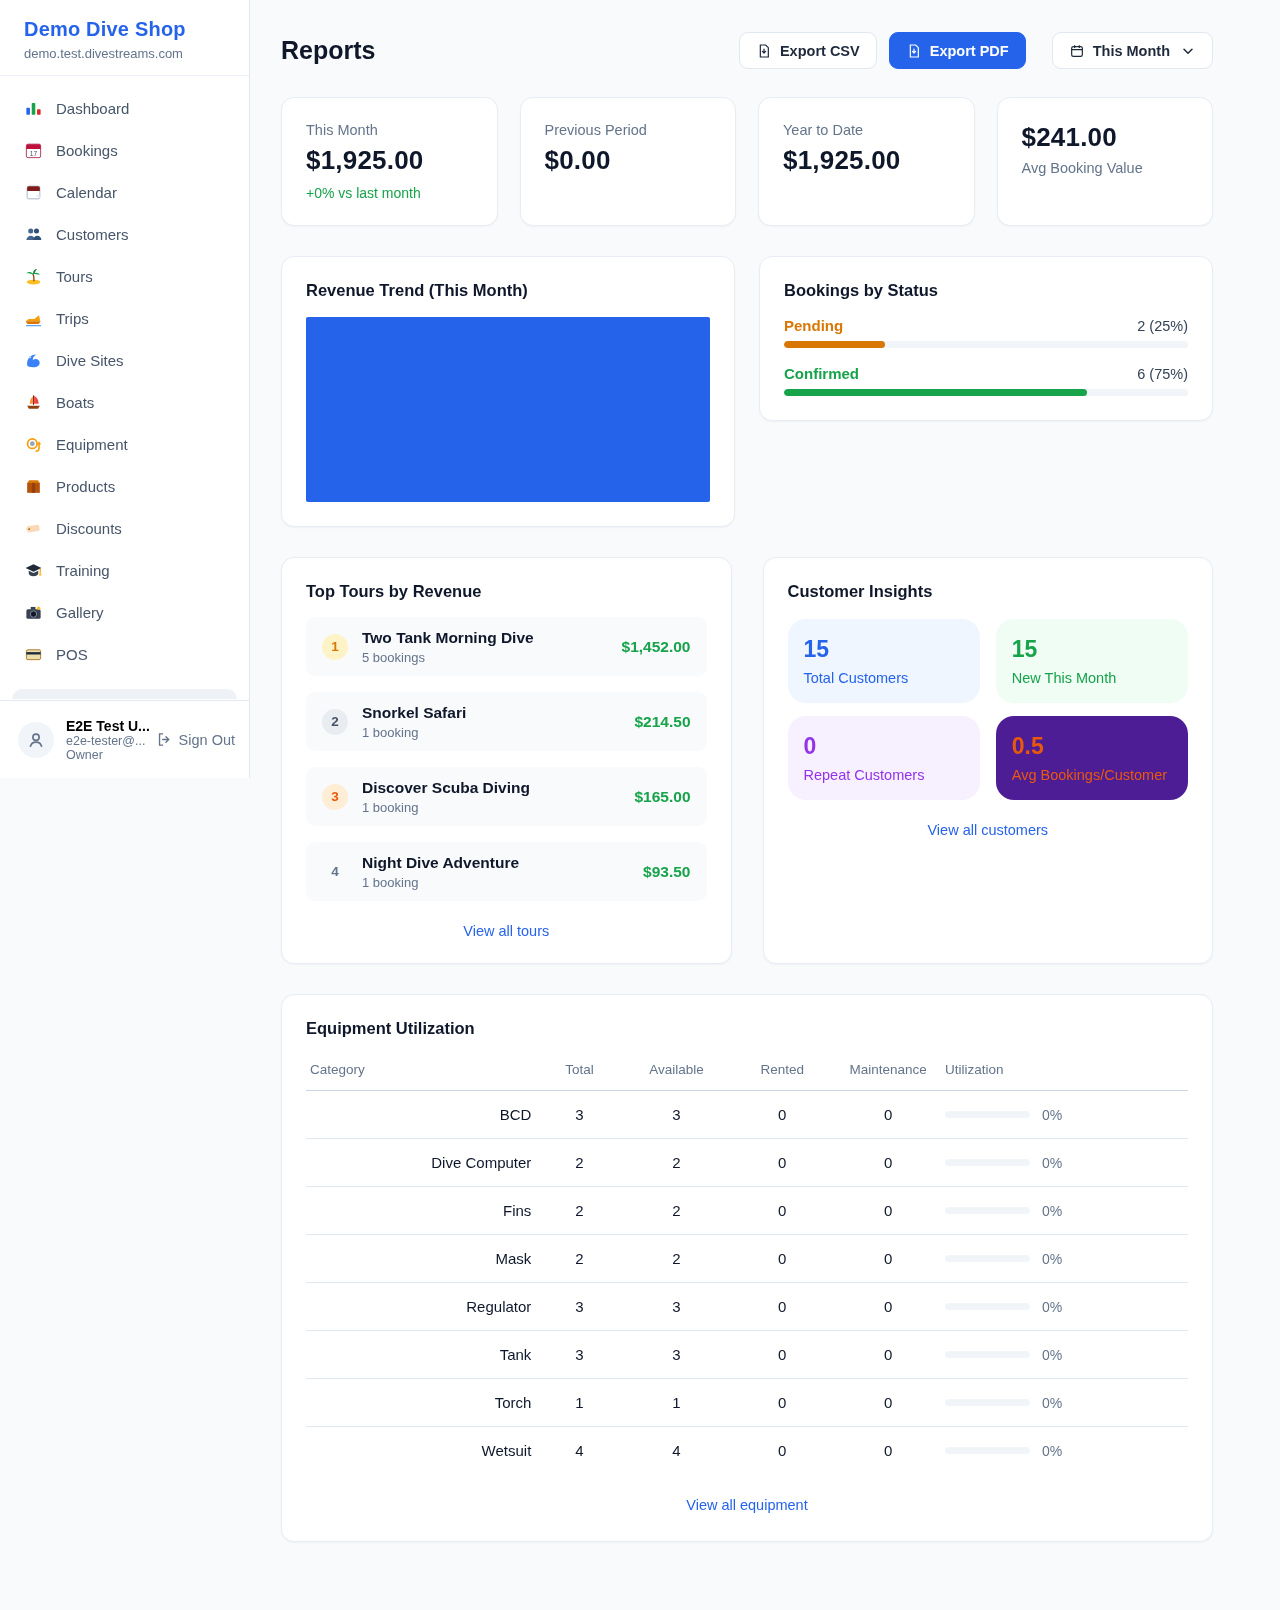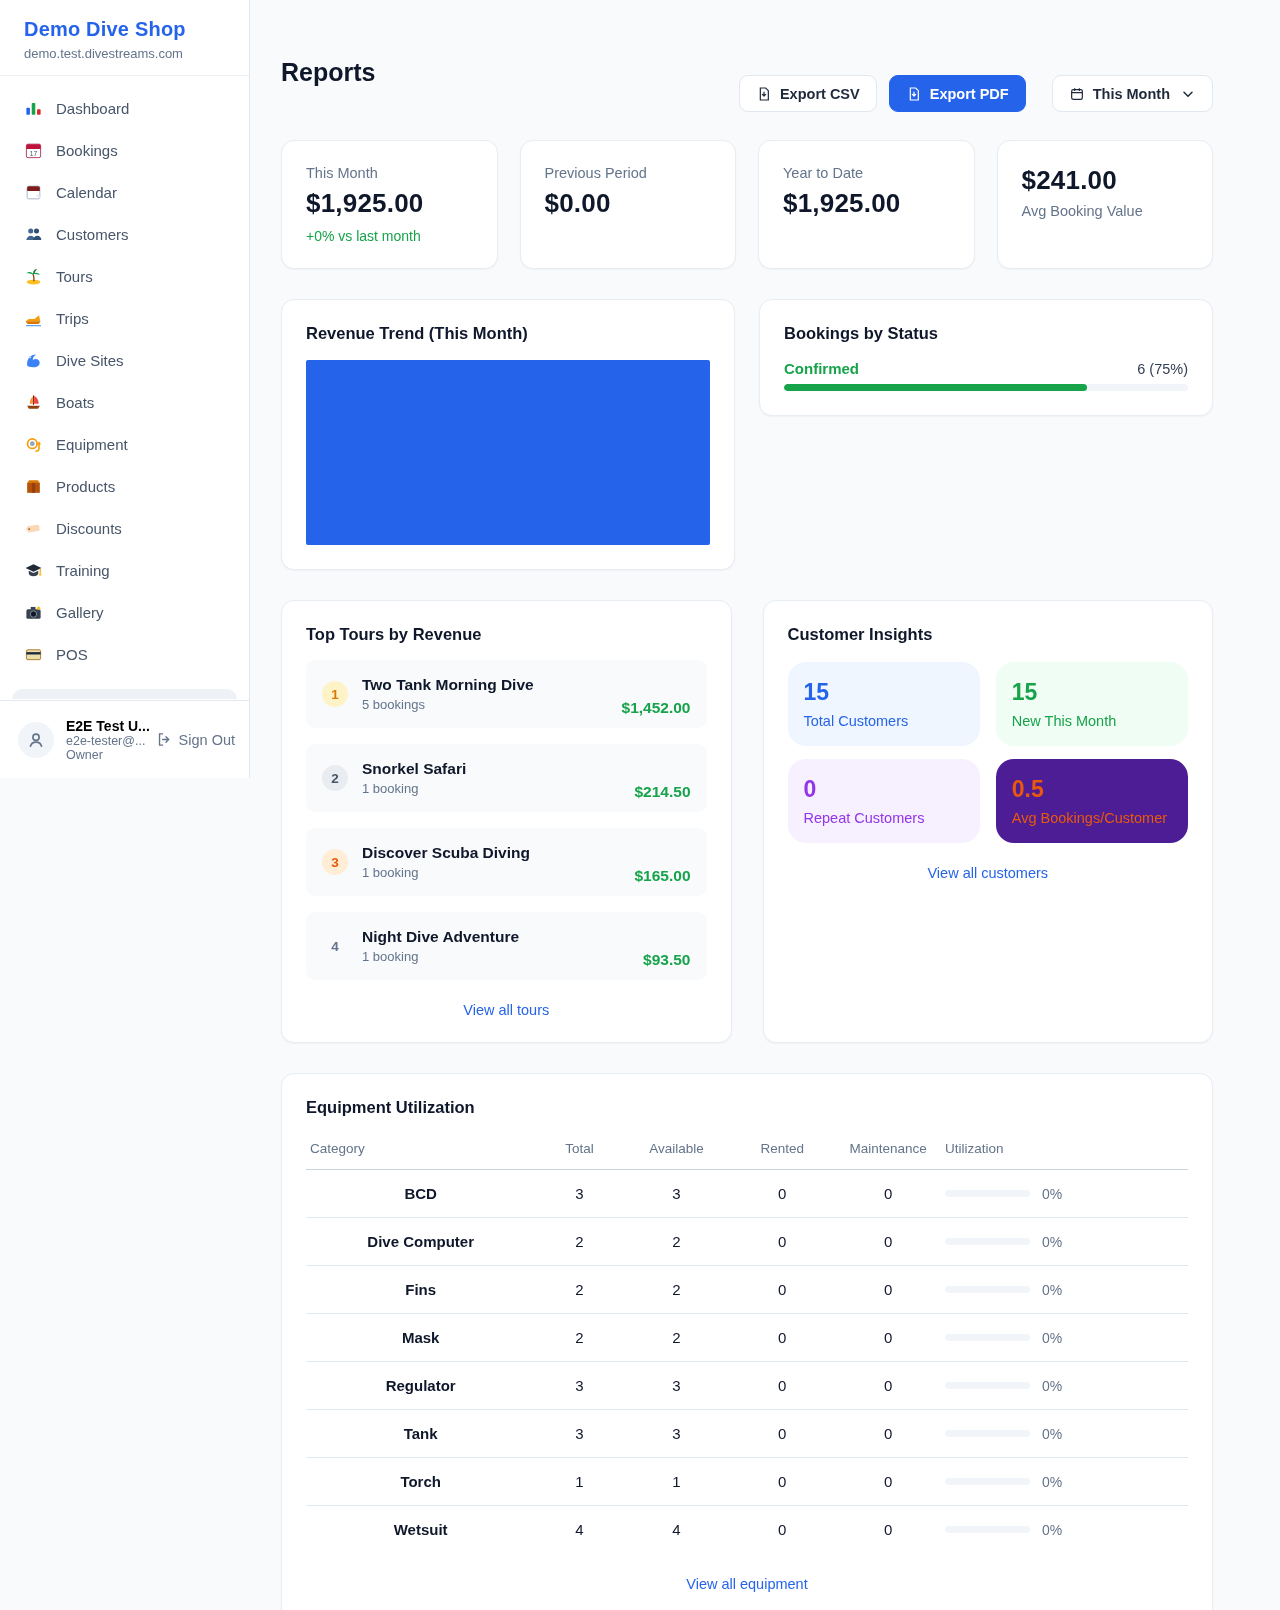--- a/index.html
+++ b/index.html
@@ -22,21 +22,21 @@
   .user-name { font-size:14px; font-weight:700; color:#000000; white-space:nowrap; }
   .user-email, .user-role { font-size:12.5px; color:#64748b; white-space:nowrap; }
   .signout { display:flex; align-items:center; gap:6px; font-size:14.5px; color:#64748b; cursor:pointer; white-space:nowrap; }
 
   
   .main { position:absolute; left:250px; top:0; width:1030px; padding:32px 67px 40px 31px; }
   .page-header { display:flex; align-items:center; justify-content:space-between; margin-bottom:28px; }
   .page-title { font-size:25px; font-weight:800; color:#0f172a; }
   .header-actions { display:flex; align-items:flex-end; }
   .btn { display:inline-flex; align-items:center; gap:8px; height:37px; padding:0 16px; border-radius:9px; font-size:14.5px; font-weight:600; cursor:pointer; border:1px solid #e2e8f0; background:#fff; color:#1e293b; }
-  .btn.primary { background:#2563eb; border-color:#2563eb; color:#fff; margin-left:12px;margin-top:43px; }
+  .btn.primary { background:#2563eb; border-color:#2563eb; color:#fff; margin-left:12px; }
   .btn.dropdown { margin-left:26px; color:#1e293b; }
   .btn svg { width:16px; height:16px; }
   .chev { width:12px; height:12px; margin-left:2px; }
 
   .card { background:#fff; border:1px solid #e8edf3; border-radius:13px; box-shadow:0 1px 2px rgba(15,23,42,.04); }
 
   
   .stats-row { display:grid; grid-template-columns:repeat(4,1fr); gap:22px; margin-bottom:30px; }
   .stat-card { padding:24px; }
   .stat-label { font-size:14.5px; color:#64748b; }
@@ -67,40 +67,40 @@
   .tour-row { display:flex; align-items:center; gap:14px; background:#f8fafc; border-radius:9px; padding:11px 16px; margin-top:16px; min-height:59px; }
   .tour-row:first-of-type { margin-top:18px; }
   .rank { width:26px; height:26px; border-radius:50%; display:flex; align-items:center; justify-content:center; font-size:13.5px; font-weight:700; flex:0 0 26px; }
   .rank.r1 { background:#fef3c7; color:#d97706; }
   .rank.r2 { background:#e9edf2; color:#475569; }
   .rank.r3 { background:#ffedd5; color:#ea580c; }
   .rank.r4 { background:transparent; color:#64748b; }
   .tour-meta { flex:1; min-width:0; }
   .tour-name { font-size:15.5px; font-weight:700; color:#0f172a; }
   .tour-sub { font-size:13px; color:#64748b; margin-top:3px; }
-  .tour-price { font-size:15.5px; font-weight:800; color:#16a34a;margin-top:28px; }
+  .tour-price { font-size:15.5px; font-weight:800; color:#16a34a; }
   .view-link { display:block; text-align:center; margin-top:22px; font-size:14.5px; color:#2563eb; text-decoration:none; cursor:pointer; }
 
   .insight-grid { display:grid; grid-template-columns:1fr 1fr; gap:13px 16px; margin-top:18px; }
   .insight-tile { border-radius:18px; padding:17px 16px; min-height:84px; }
   .insight-num { font-size:23px; font-weight:800; }
   .insight-lbl { font-size:14.5px; font-weight:500; margin-top:7px; }
   .tile-blue   { background:#eff6ff; } .tile-blue .insight-num, .tile-blue .insight-lbl { color:#2563eb; }
   .tile-green  { background:#f0fdf4; } .tile-green .insight-num, .tile-green .insight-lbl { color:#16a34a; }
   .tile-purple { background:#f7f0fe; } .tile-purple .insight-num, .tile-purple .insight-lbl { color:#9333ea; }
   .tile-orange { background:#4c1d95; } .tile-orange .insight-num, .tile-orange .insight-lbl { color:#ea580c; }
 
   
   .equip-card { padding:24px 24px 28px 24px; }
   table.equip { width:100%; border-collapse:collapse; margin-top:14px; }
   table.equip th { font-size:13.5px; font-weight:400; color:#64748b; text-align:center; padding:10px 4px 13px 4px; border-bottom:1px solid #cbd5e1; }
   table.equip th.cat, table.equip th.util { text-align:left; }
   table.equip td { font-size:15px; color:#0f172a; padding:0 4px; height:48px; border-bottom:1px solid #e2e8f0; text-align:center; }
   table.equip tr:last-child td { border-bottom:none; }
-  table.equip td.cat { text-align:center; font-weight:700; }
+  table.equip td.cat { text-align:right; font-weight:400; }
   td.avail { color:#16a34a; }
   td.rent  { color:#2563eb; }
   td.maint { color:#ea580c; }
   td.util  { text-align:left; }
   .util-wrap { display:flex; align-items:center; gap:12px; }
   .util-track { width:85px; height:7px; background:#f1f5f9; border-radius:4px; overflow:hidden; }
   .util-fill { height:100%; background:#2563eb; border-radius:4px; }
   .util-pct { font-size:14px; color:#64748b; }
   col.c-cat { width:26%; } col.c-n { width:10%; } col.c-n2 { width:12%; } col.c-u { width:30%; }
 </style>
@@ -369,20 +369,29 @@
 
     <div class="grid-2">
       <div class="card card-pad">
         <div class="card-title">Revenue Trend (This Month)</div>
         <div class="chart-block" style="background:#2563eb;"></div>
       </div>
       <div class="card card-pad">
         <div class="card-title">Bookings by Status</div>
         <div class="status-row">
           <div class="status-line">
+            <span class="status-name pending">Pending</span>
+            <span class="status-count">2 (25%)</span>
+          </div>
+          <div class="bar-track">
+              <div class="bar-fill pending" style="width: 25%;"></div>
+            </div>
+        </div>
+        <div class="status-row">
+          <div class="status-line">
             <span class="status-name confirmed">Confirmed</span>
             <span class="status-count">6 (75%)</span>
           </div>
           <div class="bar-track">
               <div class="bar-fill confirmed" style="width: 75%;"></div>
             </div>
         </div>
       </div>
     </div>
 

